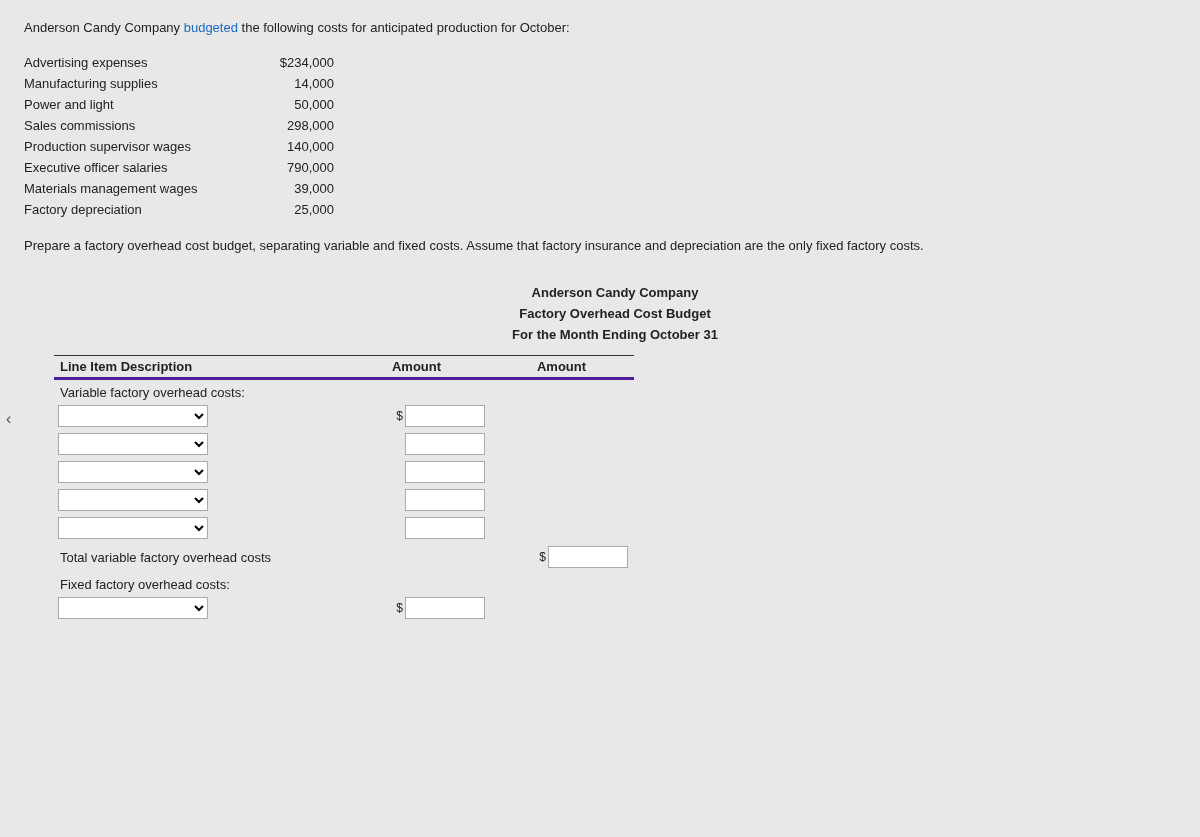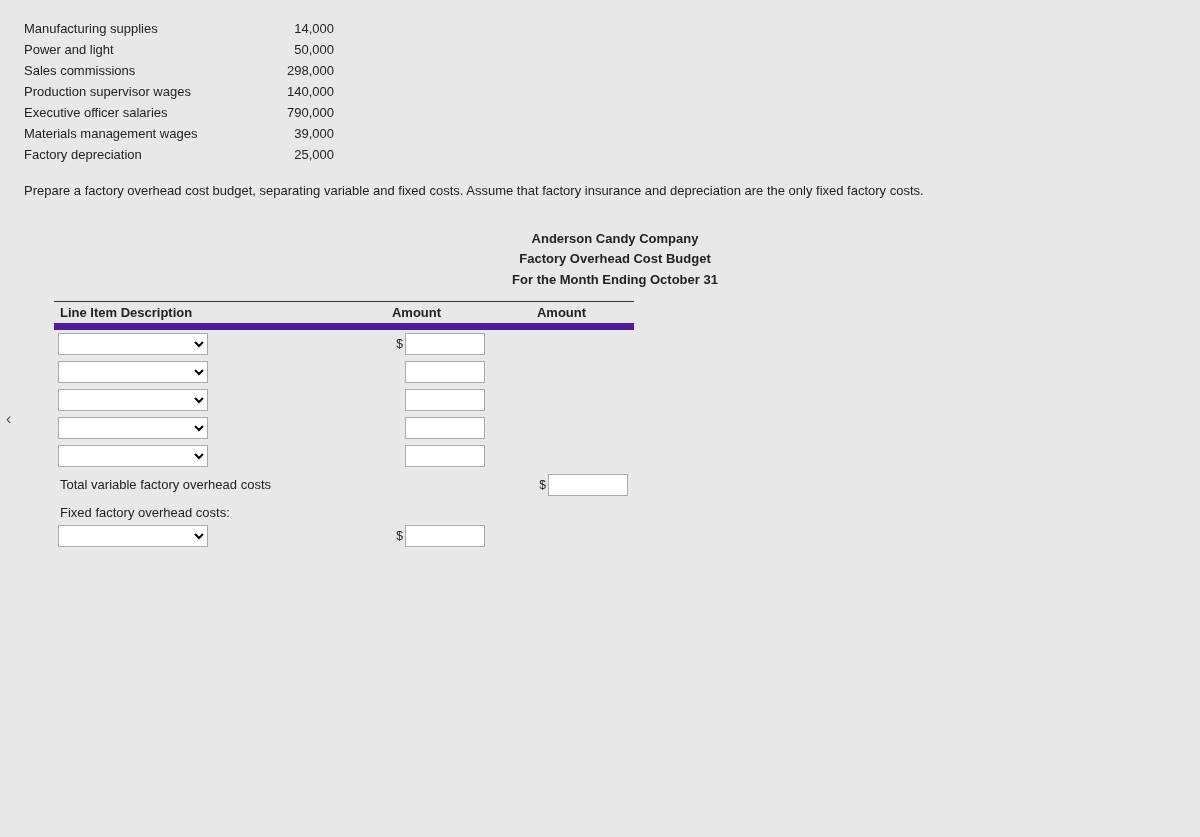--- a/index.html
+++ b/index.html
@@ -57,21 +57,21 @@
       font-size: 13px;
       line-height: 1.6;
       margin-bottom: 10px;
     }
     .budget-table {
       width: 580px;
       border-collapse: collapse;
     }
     .budget-table .header-row td {
       border-top: 1.5px solid #333;
-      border-bottom: 7px solid #4c1d95;
+      border-bottom: 3px solid #4c1d95;
       padding: 3px 6px;
       font-weight: bold;
       font-size: 13px;
     }
     .budget-table .section-label td {
       padding: 5px 6px 2px 6px;
       font-size: 13px;
     }
     .budget-table .input-row td {
       padding: 3px 4px;
@@ -127,22 +127,29 @@
       color: #555;
       cursor: pointer;
     }
   </style>
 </head>
 <body>
 
 <div class="page">
   <span class="left-arrow">‹</span>
 
+  <div class="intro-text">
+    <span>Anderson Candy Company </span><span class="highlight">budgeted</span><span> the following costs for anticipated production for October:</span>
+  </div>
 
   <div class="cost-list">
+    <div class="cost-row">
+      <span class="cost-label">Advertising expenses</span>
+      <span class="cost-value">$234,000</span>
+    </div>
     <div class="cost-row">
       <span class="cost-label">Manufacturing supplies</span>
       <span class="cost-value">14,000</span>
     </div>
     <div class="cost-row">
       <span class="cost-label">Power and light</span>
       <span class="cost-value">50,000</span>
     </div>
     <div class="cost-row">
       <span class="cost-label">Sales commissions</span>
@@ -182,20 +189,23 @@
         <col style="width:220px">
         <col style="width:110px">
         <col style="width:110px">
       </colgroup>
       <tbody>
         <tr class="header-row">
           <td>Line Item Description</td>
           <td style="text-align:center;">Amount</td>
           <td style="text-align:center;">Amount</td>
         </tr>
+        <tr class="section-label">
+          <td colspan="3">Variable factory overhead costs:</td>
+        </tr>
 
         <tr class="input-row">
           <td class="dropdown-cell">
             <select class="input-select">
               <option value=""></option>
             </select>
           </td>
           <td class="amount-col1">
             <div class="input-wrapper">
               <span class="dollar-prefix">$</span>

